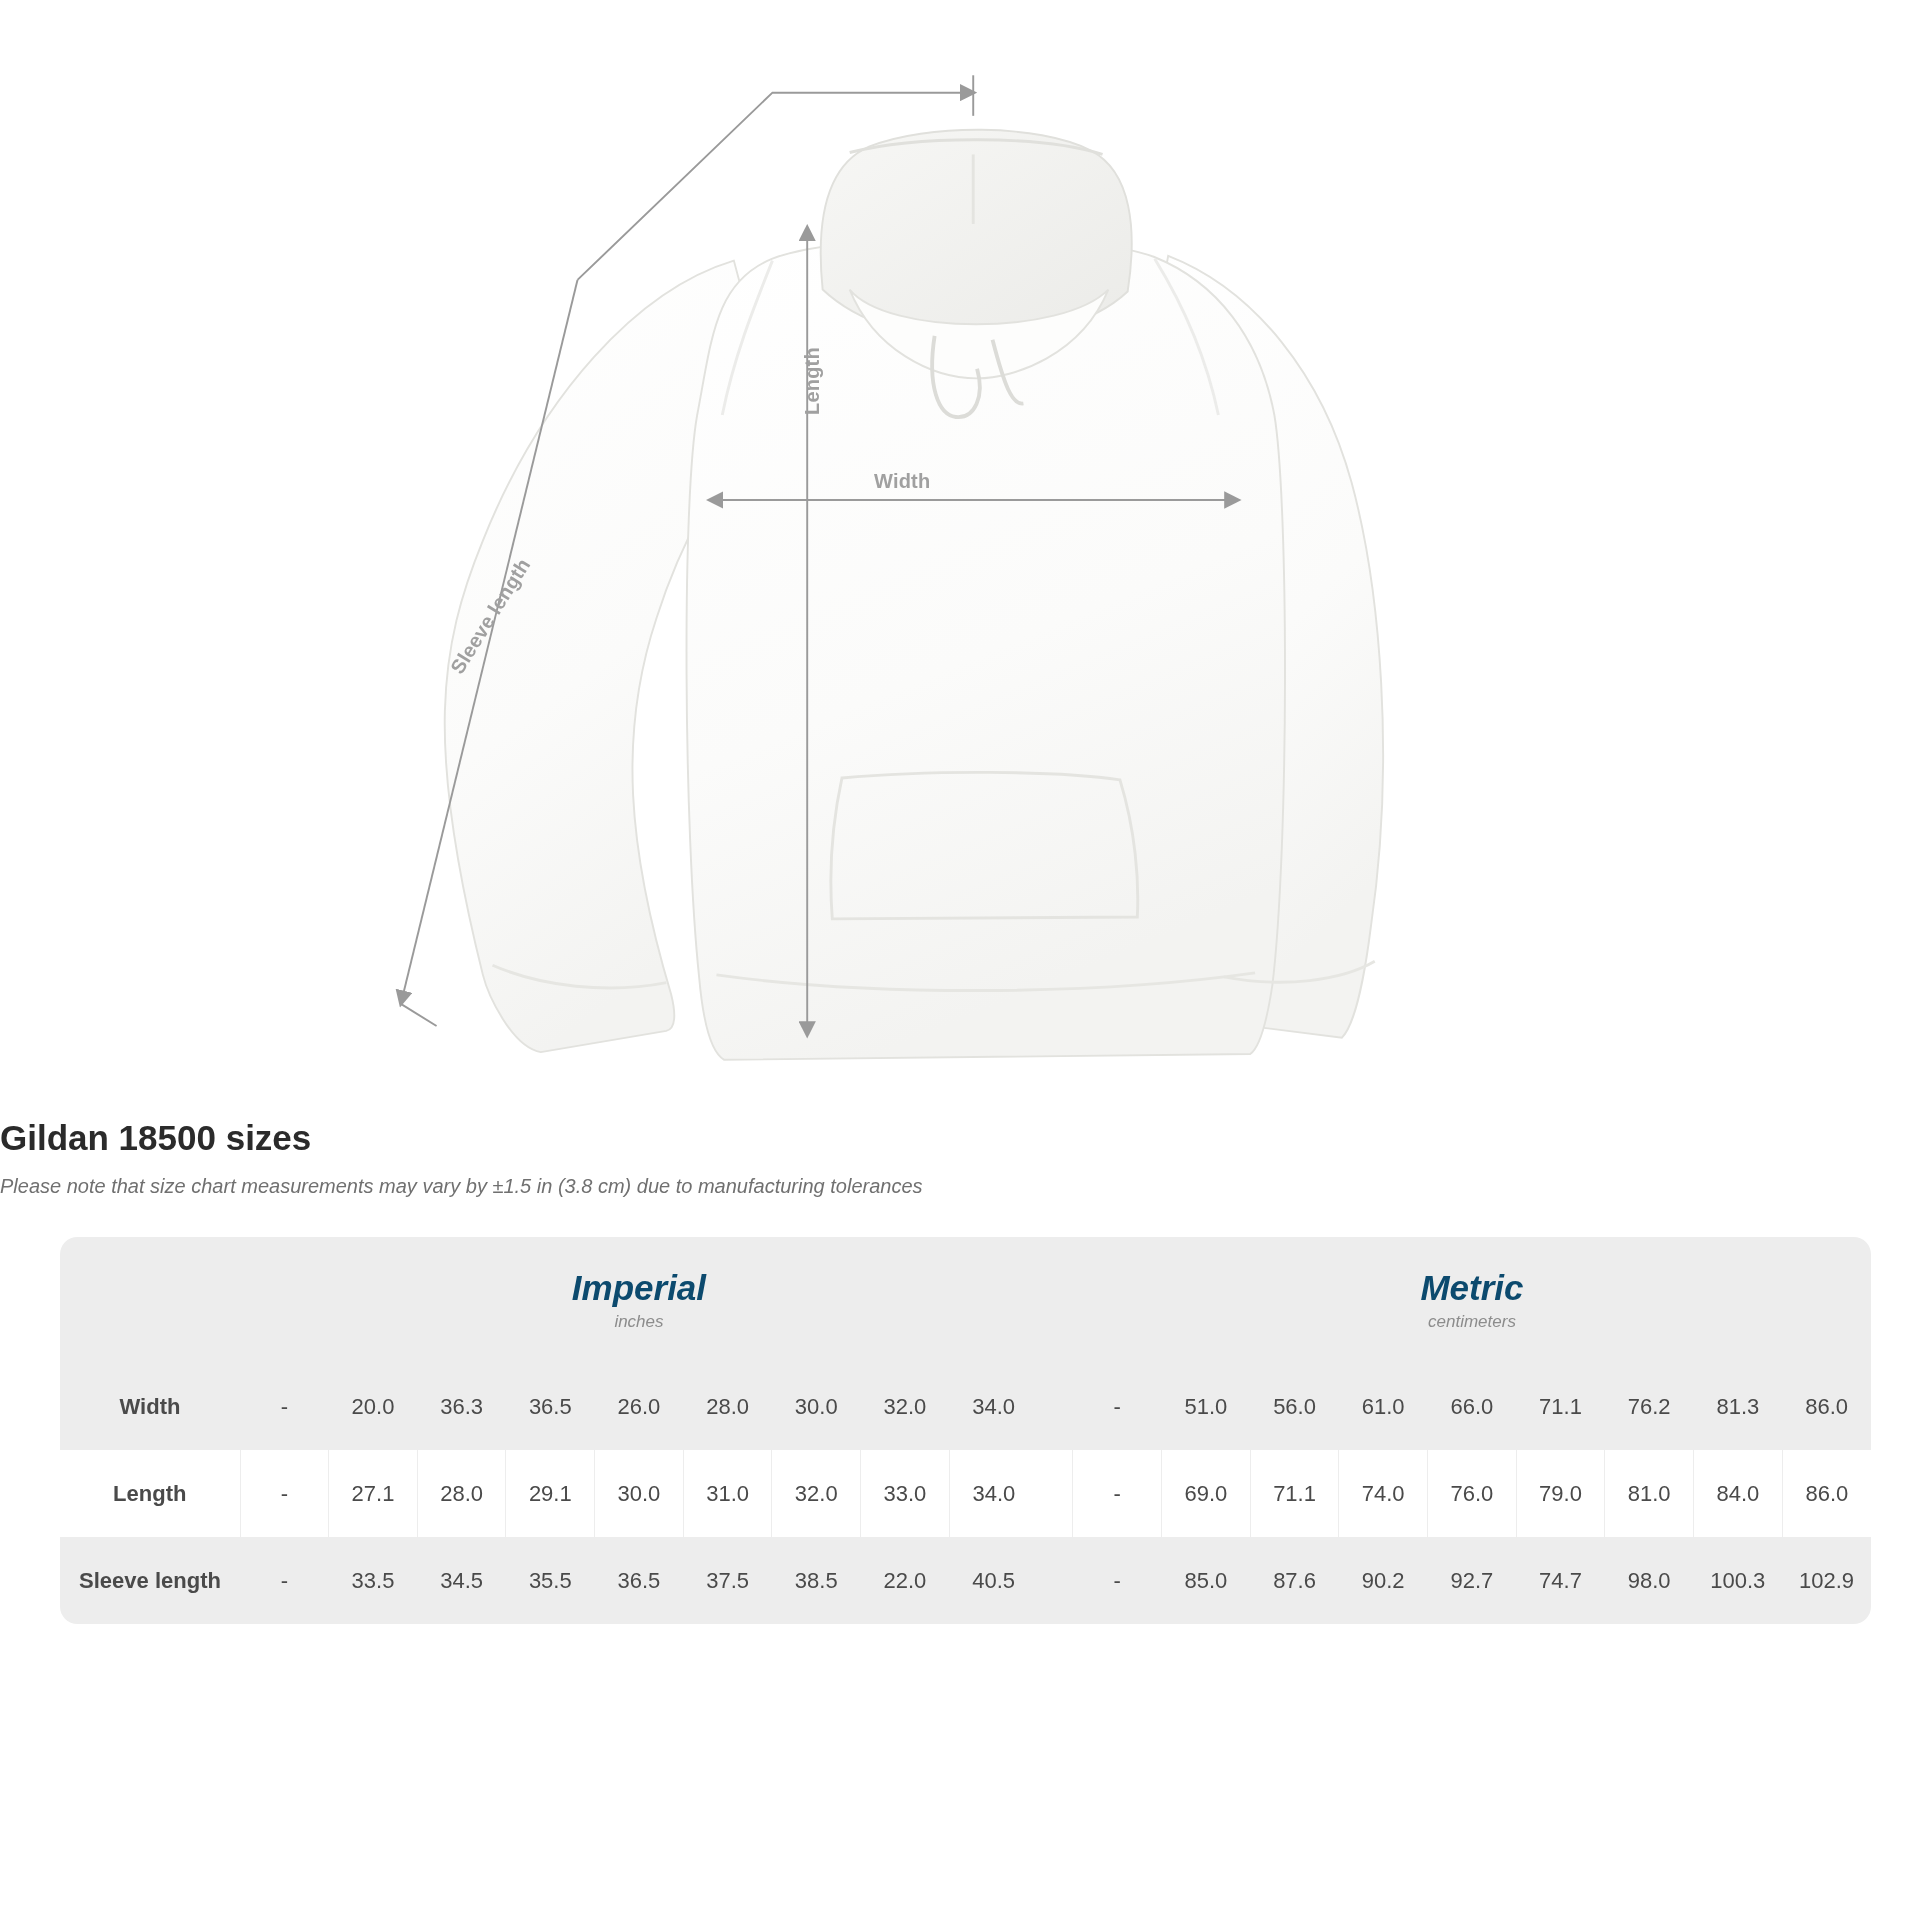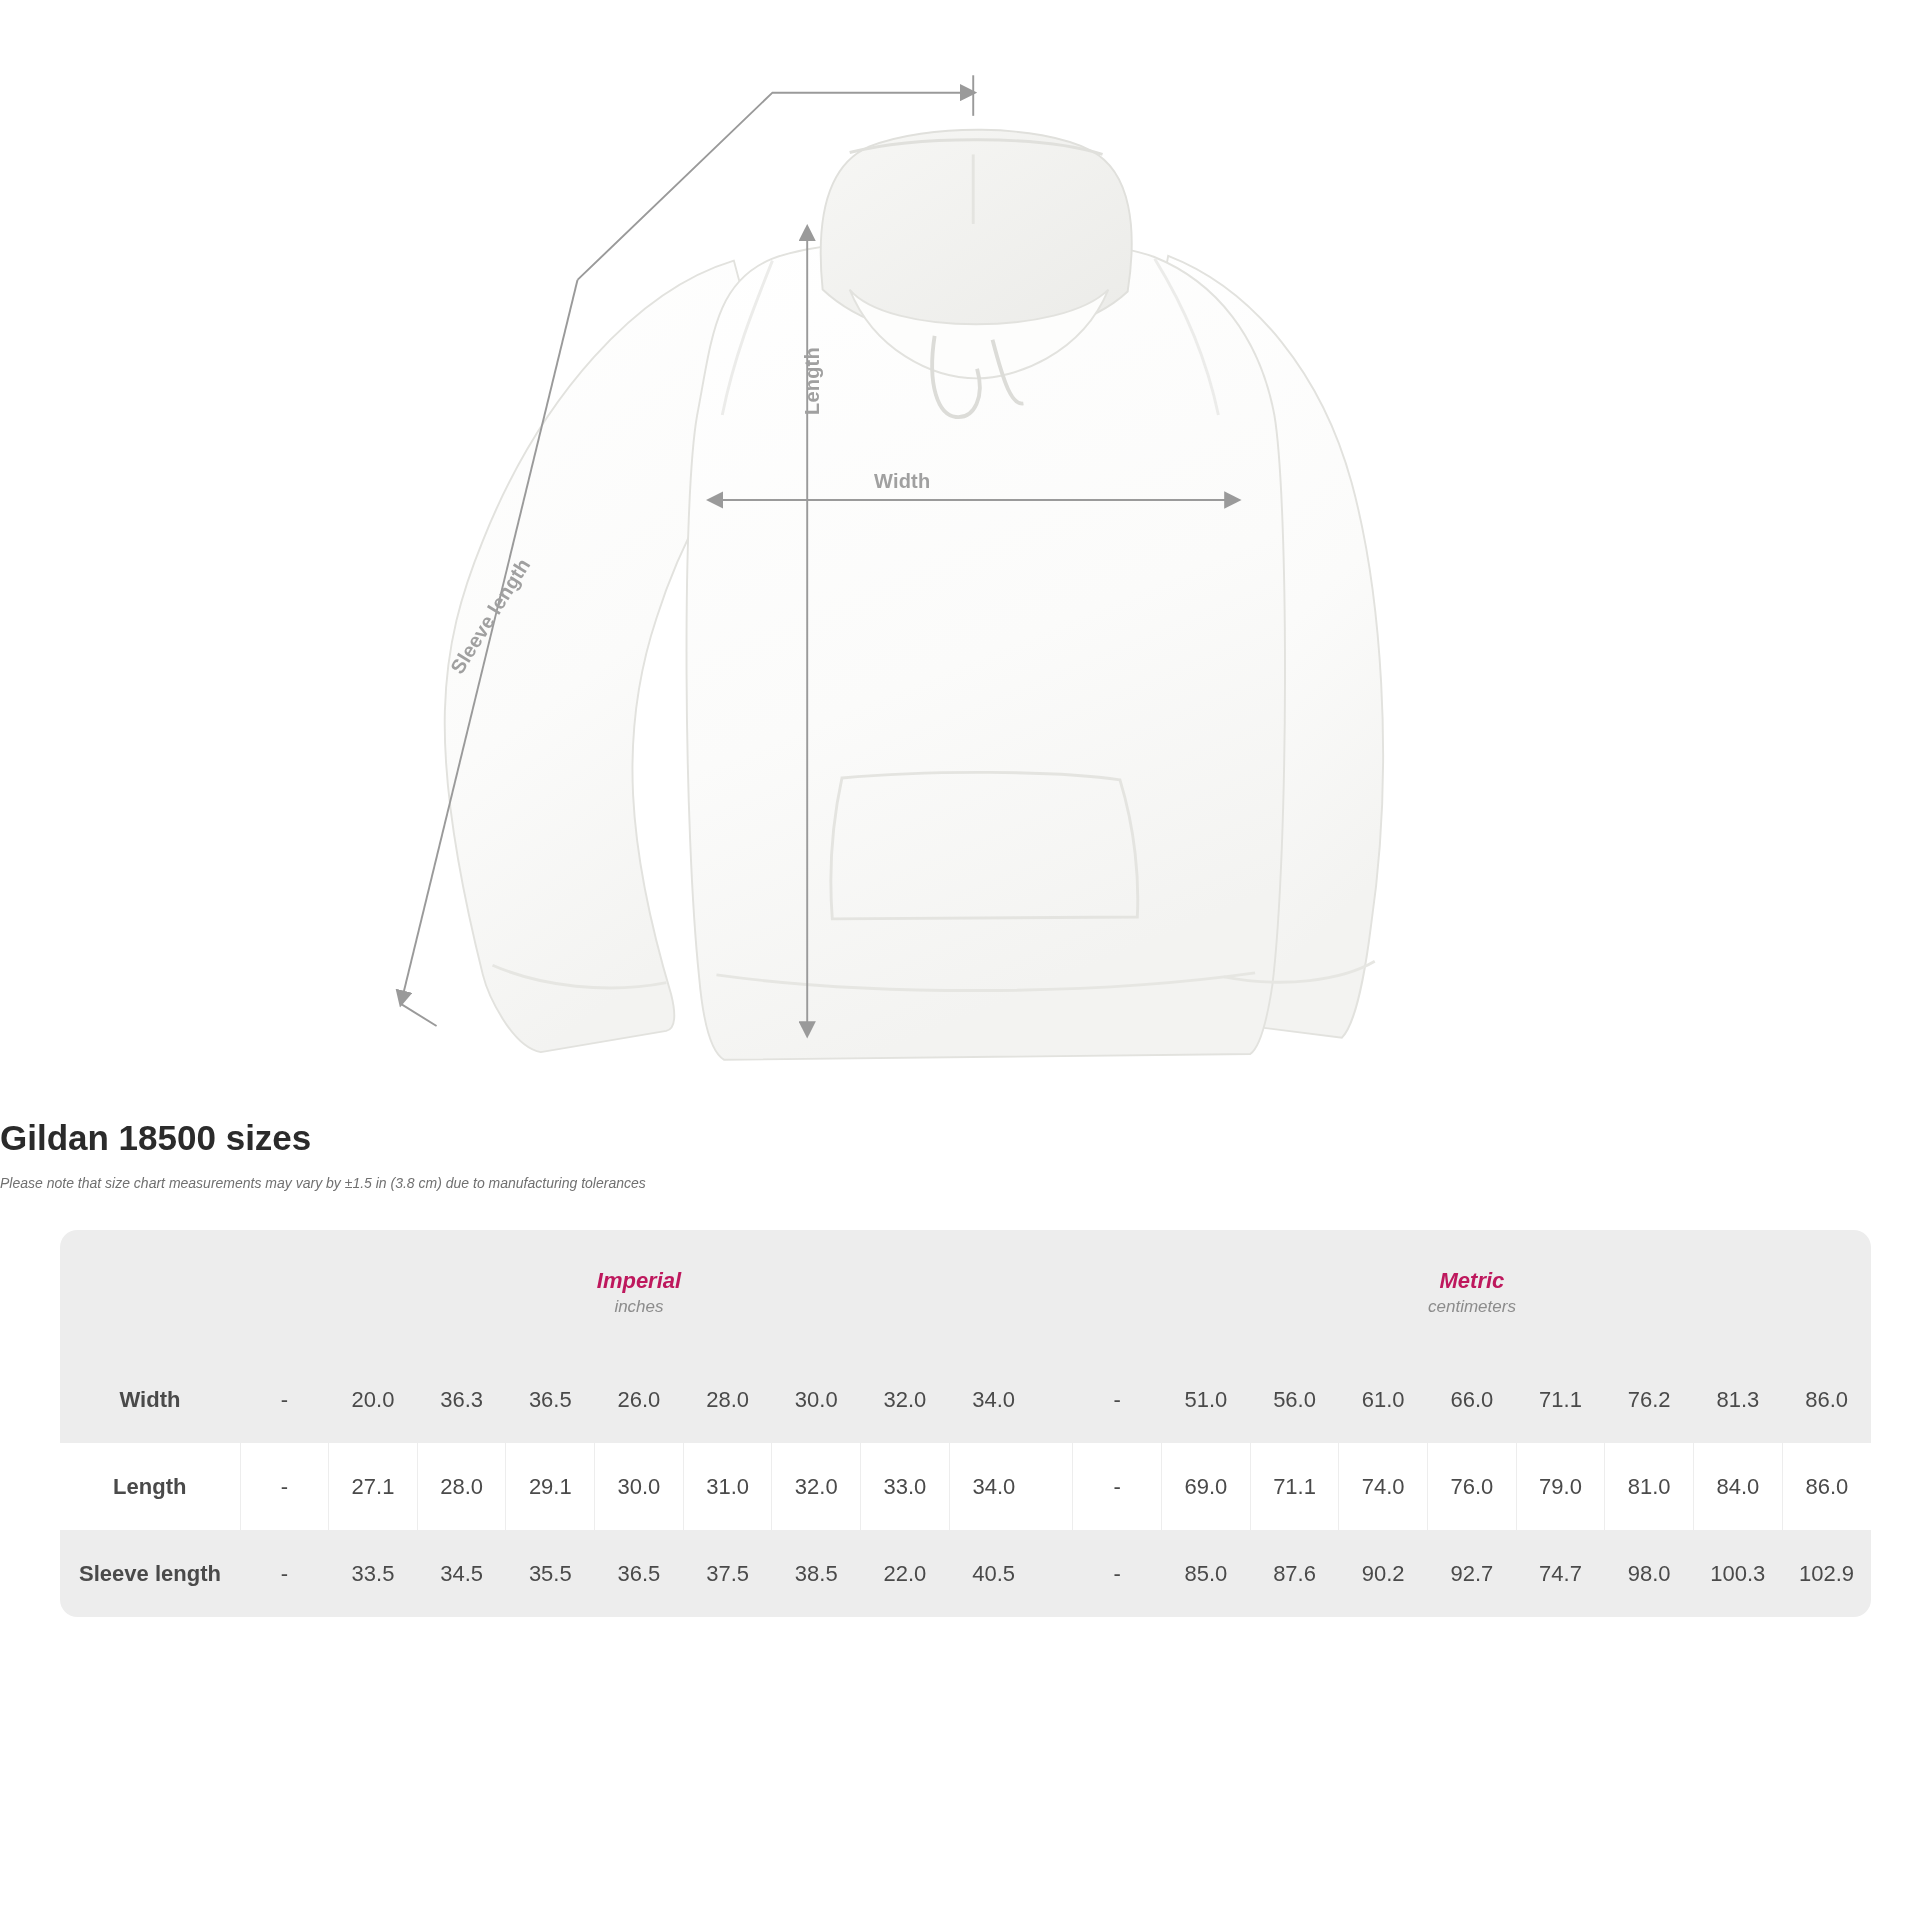--- a/index.html
+++ b/index.html
@@ -60,21 +60,21 @@
   .title-block {
     margin-top: 7.7px;
   }
   .chart-title {
     font-size: 35px;
     font-weight: bold;
     color: #2b2b2b;
     margin: 0 0 17.4px 0;
   }
   .chart-note {
-    font-size: 14px;
+    font-size: 20px;
     font-style: italic;
     color: #707070;
     margin: 0;
   }
 
   
   .table-wrap {
     margin: 39px 60px 0 60px;
     border-radius: 17.4px;
     overflow: hidden;
@@ -90,24 +90,24 @@
     font-size: 22px;
     color: #4a4a4a;
     border: none;
     padding: 0;
   }
   .unit-row td {
     background: #ededed;
     height: 126px;
   }
   .unit-sys {
-    font-size: 22px;
+    font-size: 35px;
     font-weight: bold;
     font-style: italic;
-    color: #be185d;
+    color: #0c4a6e;
     line-height: 1.25;
   }
   .unit-sub {
     font-size: 17px;
     font-style: italic;
     color: #8c8c8c;
     line-height: 1.4;
   }
   .hdr-row td {
     background: #ffffff;

